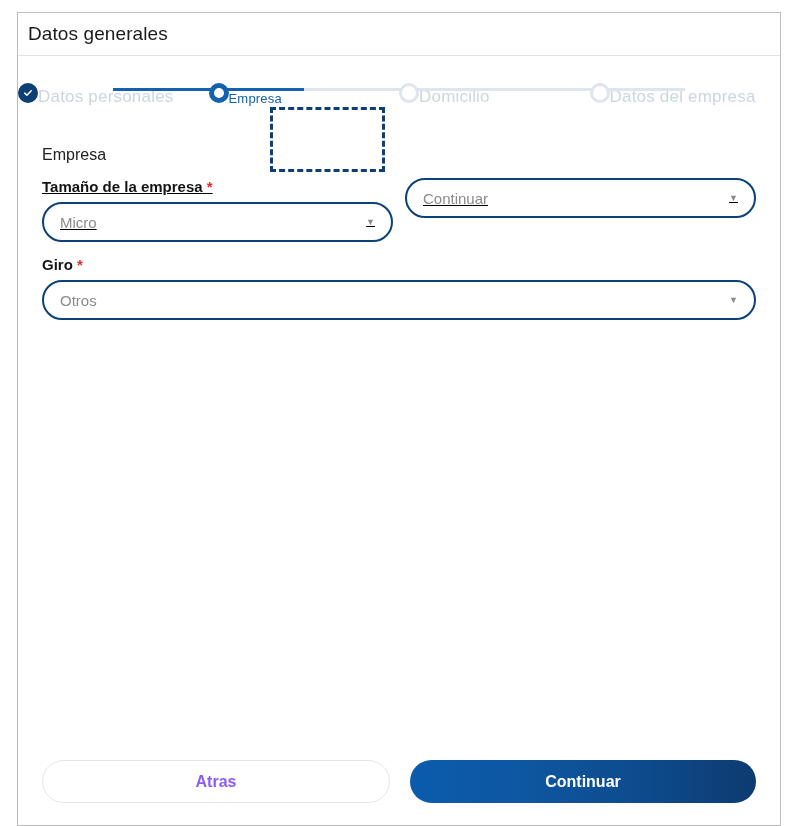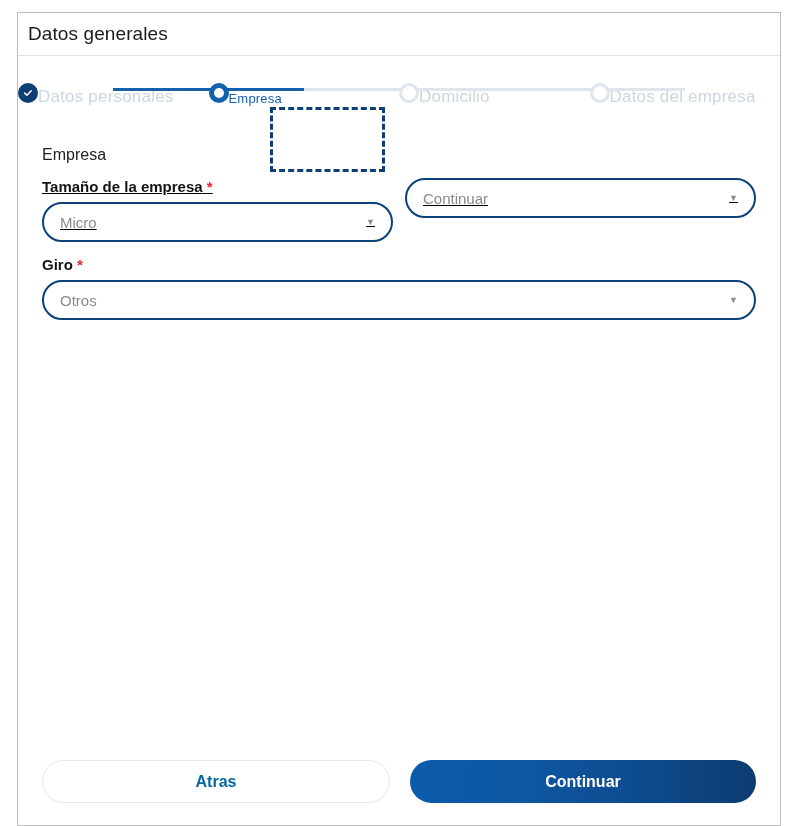--- a/index.html
+++ b/index.html
@@ -220,21 +220,21 @@
     display: flex;
     align-items: center;
     justify-content: center;
     font-size: 16px;
     cursor: pointer;
     user-select: none;
   }
   .btn-back {
     background: #ffffff;
     border: 1px solid #e4e4e4;
-    color: #0369a1;
+    color: #8b5cf6;
     font-weight: bold;
   }
   .btn-continue {
     background: linear-gradient(90deg,#0b5cad 0%,#0e56a0 35%,#0d4a8c 68%,#0d3b70 100%);
     color: #ffffff;
     border: none;
     font-weight: bold;
   }
 </style>
 </head>

